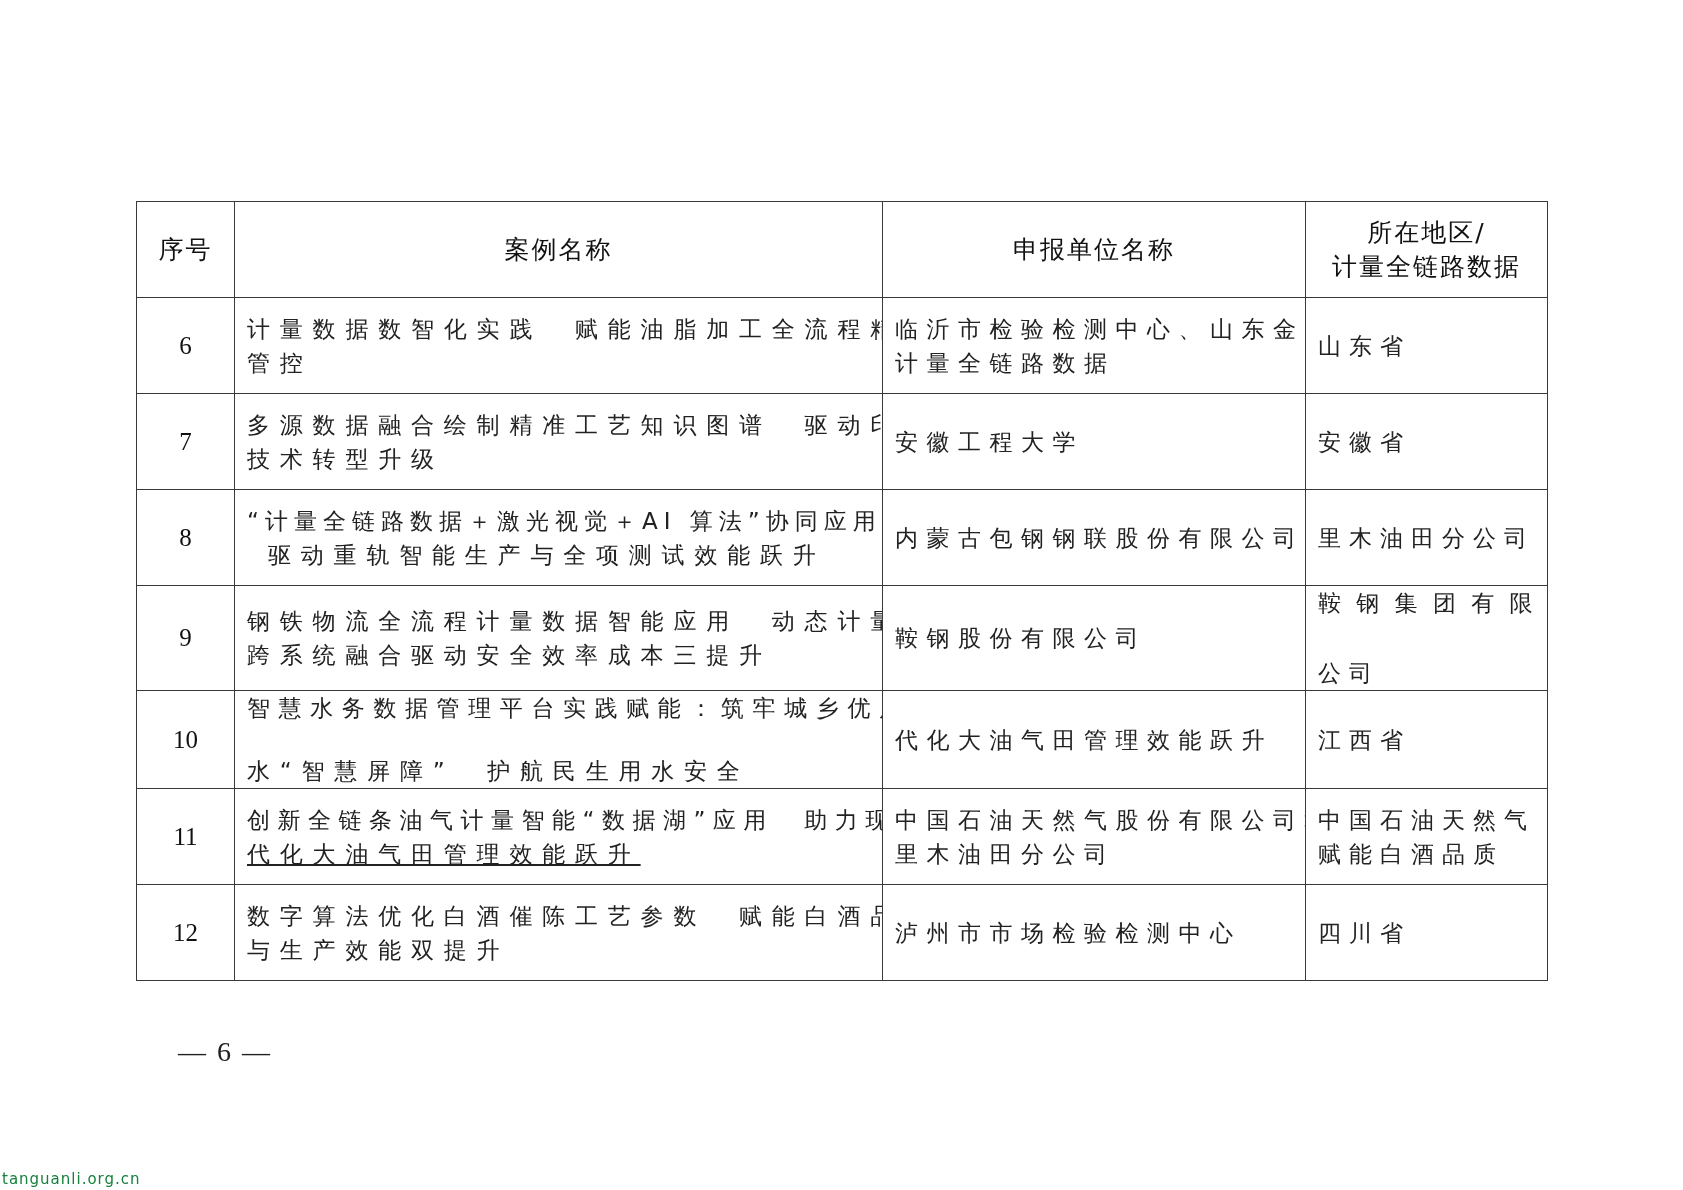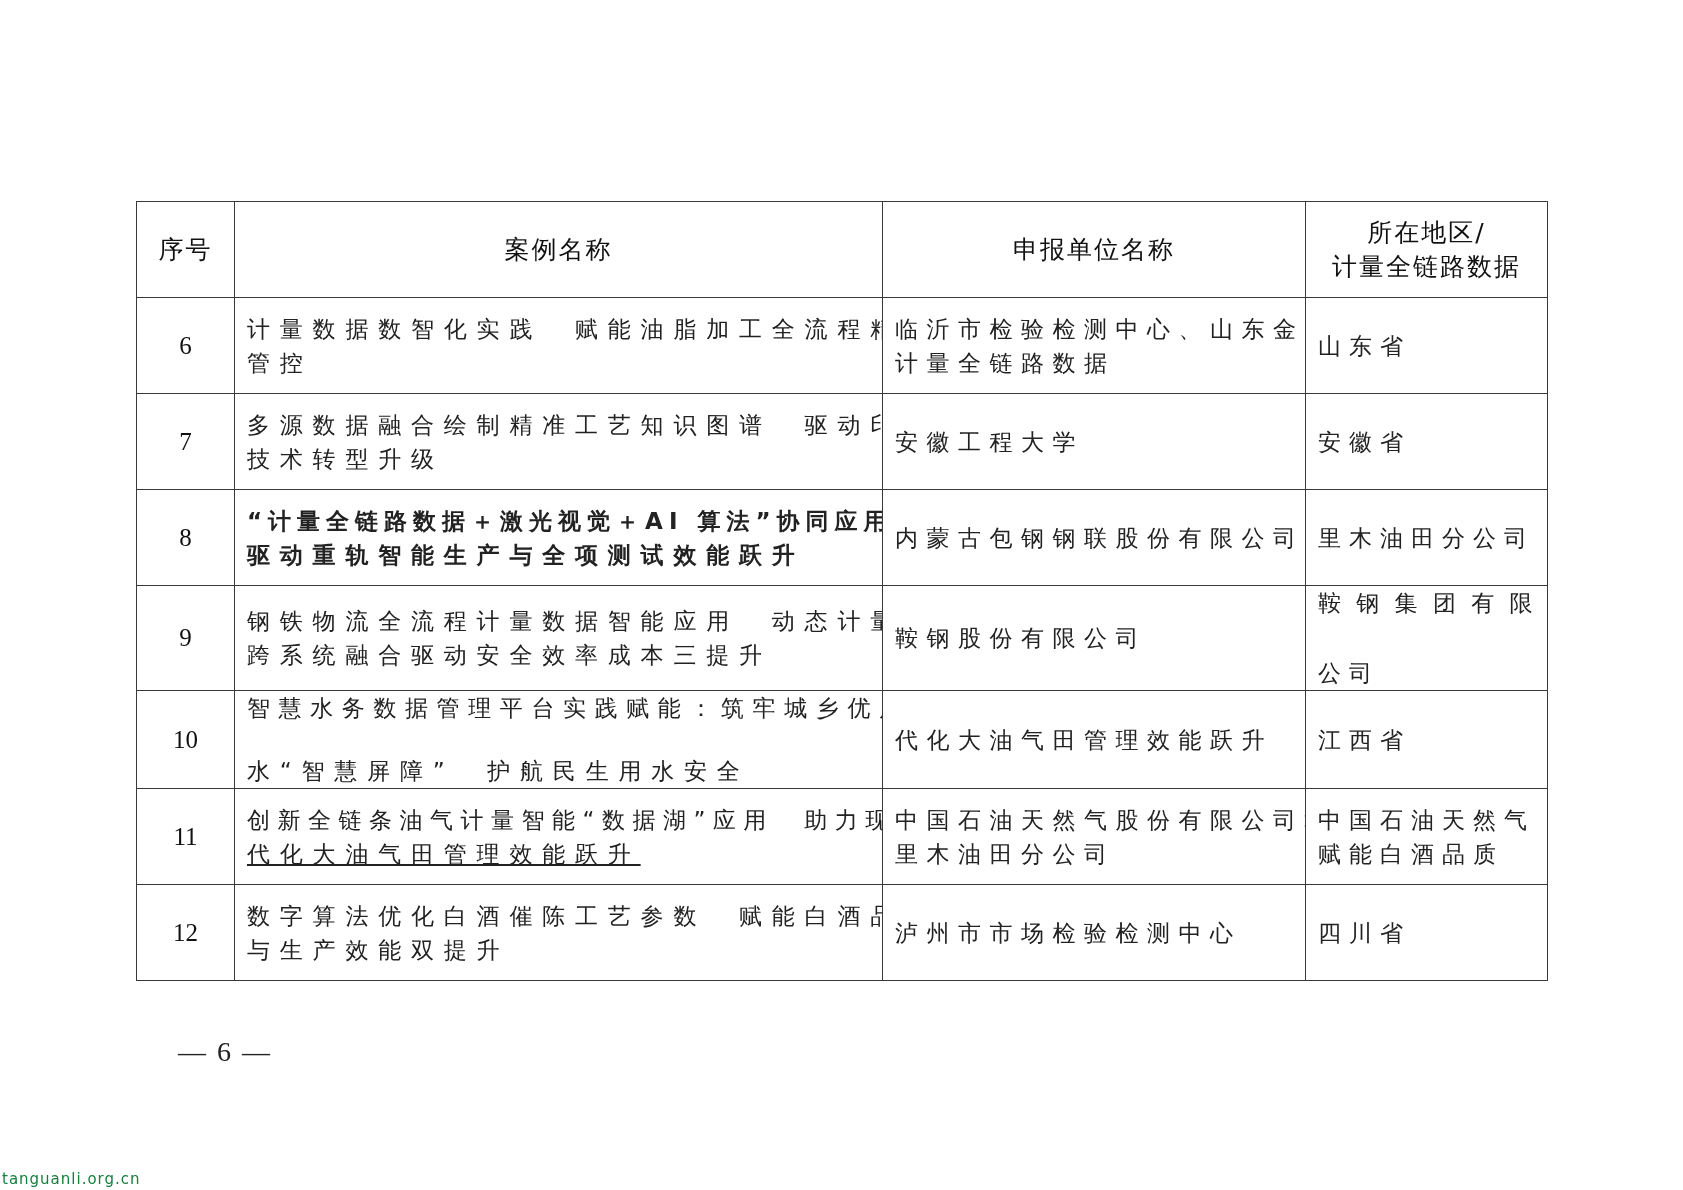--- a/index.html
+++ b/index.html
@@ -96,23 +96,23 @@
       <td class="txt">
         <span class="line">安徽工程大学</span>
       </td>
       <td class="txt region">
         <span class="line">安徽省</span>
       </td>
     </tr>
 
     <tr>
       <td class="num">8</td>
-      <td class="txt case" style="letter-spacing:6px;font-weight:bold;">
+      <td class="txt case" style="letter-spacing:6px;">
         <span class="line">“计量全链路数据＋激光视觉＋AI 算法”协同应用</span>
-        <span class="line" style="letter-spacing:9.8px;">驱动重轨智能生产与全项测试效能跃升</span>
+        <span class="line" style="letter-spacing:9.8px;margin-left:21px;">驱动重轨智能生产与全项测试效能跃升</span>
       </td>
       <td class="txt">
         <span class="line">内蒙古包钢钢联股份有限公司</span>
       </td>
       <td class="txt region">
         <span class="line">里木油田分公司</span>
       </td>
     </tr>
 
     <tr>

